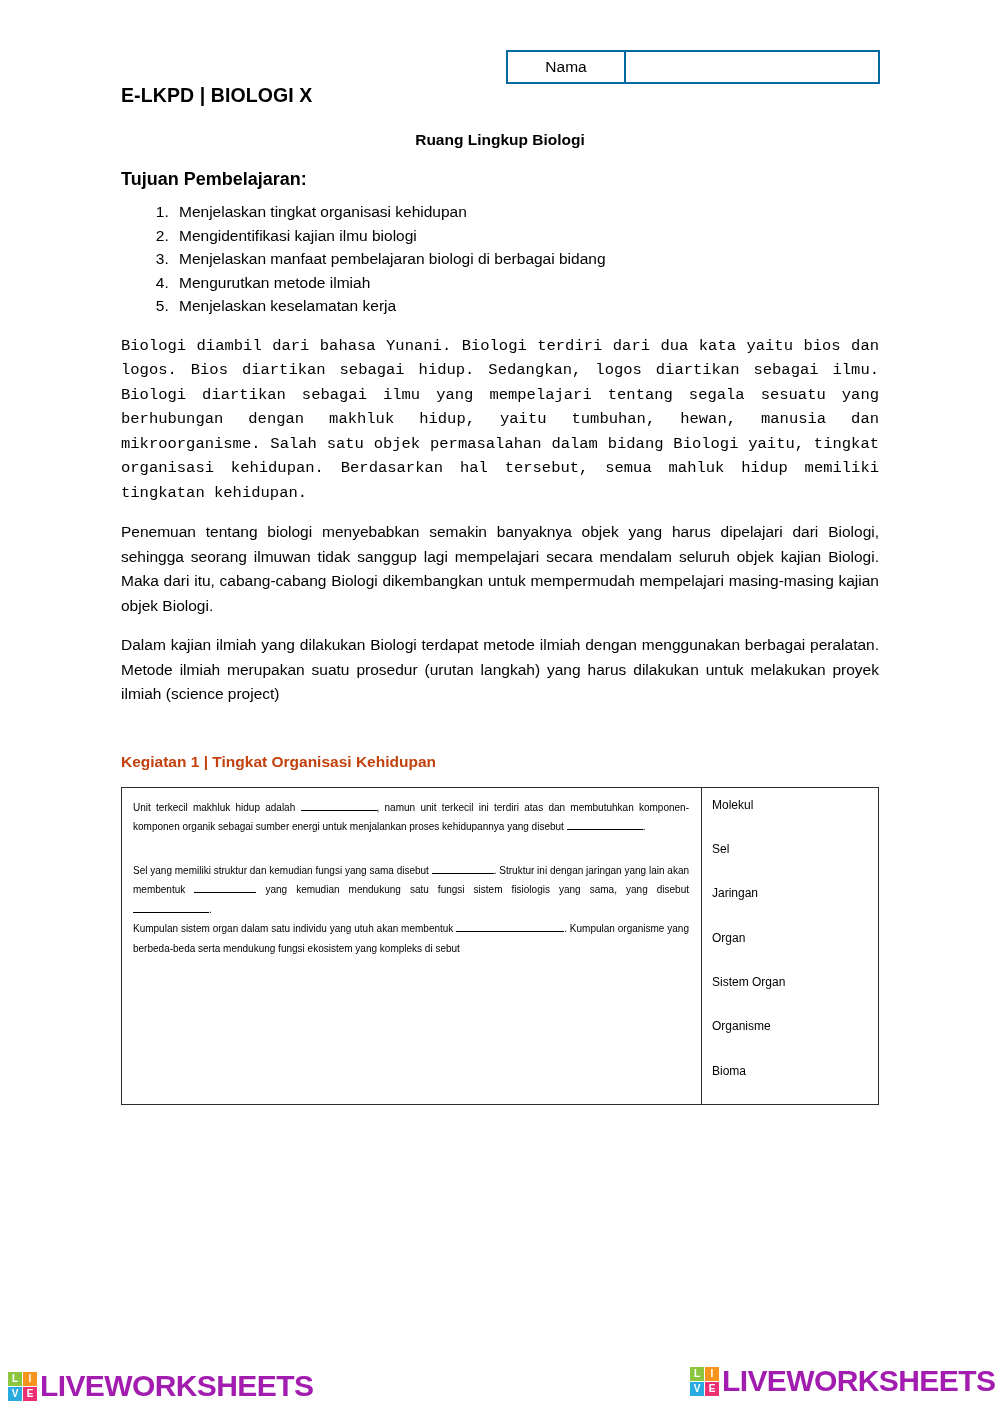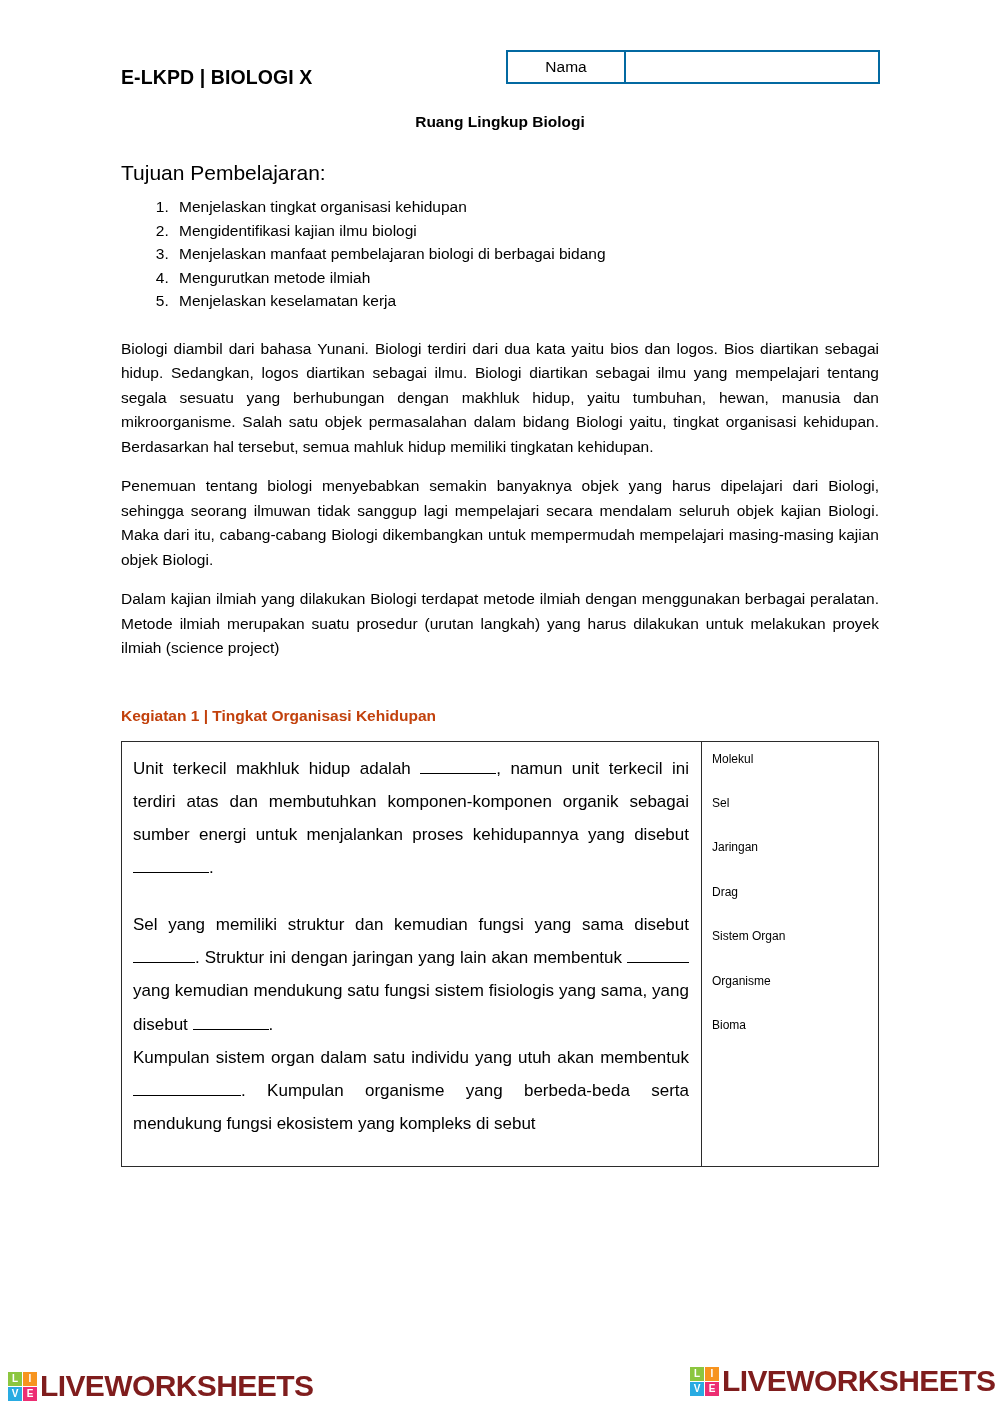--- a/index.html
+++ b/index.html
@@ -45,57 +45,58 @@
 
   
   .page {
     position: absolute;
     left: 121px;
     top: 0;
     width: 758px;
   }
 
   .doc-title {
-    margin-top: 66px;
+    margin-top: 84px;
     font-size: 19.5px;
     font-weight: bold;
     letter-spacing: 0.1px;
   }
 
   .doc-subtitle {
     margin-top: 24px;
     text-align: center;
     font-size: 15.5px;
     font-weight: bold;
   }
 
   .section-label {
-    margin-top: 30px;
-    font-size: 21px;
-    font-weight: normal;
+    margin-top: 20px;
+    font-size: 18px;
+    font-weight: bold;
   }
 
   ol.objectives {
     margin: 10px 0 0 0;
     padding-left: 52px;
     font-size: 15.5px;
     line-height: 1.52;
   }
   ol.objectives li {
     padding-left: 6px;
   }
 
   p.body-par {
     margin: 15px 0 0 0;
     font-size: 15.5px;
     line-height: 1.58;
     text-align: justify;
   }
   p.body-par.first {
-    margin-top: 24px;
+    margin-top: 16px;
+    font-family: Liberation Mono, monospace;
   }
 
   .kegiatan {
     margin-top: 46px;
     font-size: 15.5px;
     font-weight: bold;
     color: #c2410c;
   }
 
   .instruction {
@@ -122,21 +123,21 @@
     border-right: 1px solid #2b2b2b;
     vertical-align: top;
     padding: 10px 12px 26px 11px;
   }
   .dnd-right {
     vertical-align: top;
     padding: 10px 8px 26px 10px;
   }
   .dnd-left p {
     margin: 0;
-    font-size: 17px;
+    font-size: 10px;
     line-height: 1.95;
     text-align: justify;
   }
   .dnd-left p.gap {
     margin-top: 24px;
   }
   .blank {
     display: inline-block;
     border-bottom: 1px solid #000;
     vertical-align: baseline;
@@ -181,21 +182,21 @@
     line-height: 1;
   }
   .lm-l { background: #8cc63f; }
   .lm-i { background: #f7941e; }
   .lm-v { background: #29abe2; }
   .lm-e { background: #ec2e72; }
 
   .logo-word {
     font-size: 30px;
     font-weight: bold;
-    color: #7f1d1d;
+    color: #a21caf;
     letter-spacing: -0.6px;
     line-height: 1;
   }
 </style>
 </head>
 <body>
 
 <div class="id-table-wrap">
   <table class="id-table">
     <tbody>
@@ -241,21 +242,21 @@
 
             <p class="gap"><span>Sel yang memiliki struktur dan kemudian fungsi yang sama disebut</span> <span class="blank b-sm"></span><span>. Struktur ini dengan jaringan yang lain akan membentuk</span> <span class="blank b-sm"></span> <span>yang kemudian mendukung satu fungsi sistem fisiologis yang sama, yang disebut</span> <span class="blank b-md"></span><span>.</span></p>
 
             <p><span>Kumpulan sistem organ dalam satu individu yang utuh akan membentuk</span> <span class="blank b-lg"></span><span>. Kumpulan organisme yang berbeda-beda serta mendukung fungsi ekosistem yang kompleks di sebut</span></p>
 
           </td>
           <td class="dnd-right">
             <div class="opt">Molekul</div>
             <div class="opt">Sel</div>
             <div class="opt">Jaringan</div>
-            <div class="opt">Drag</div>
+            <div class="opt">Organ</div>
             <div class="opt">Sistem Organ</div>
             <div class="opt">Organisme</div>
             <div class="opt">Bioma</div>
           </td>
         </tr>
       </tbody>
     </table>
   </div>
 
 </div>

